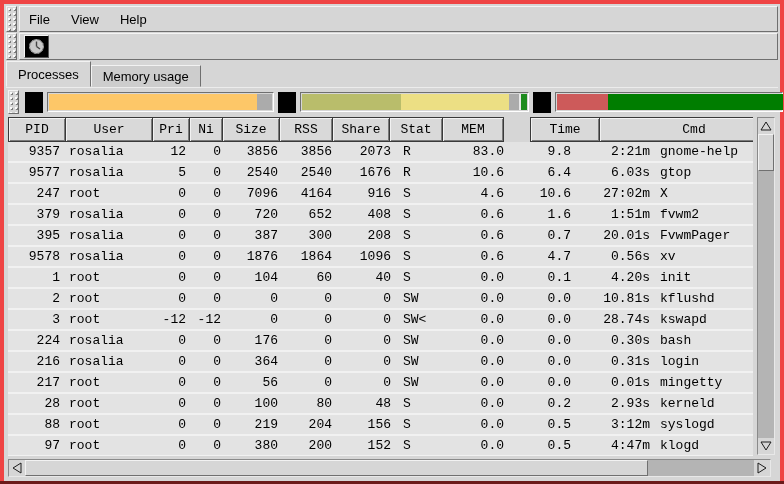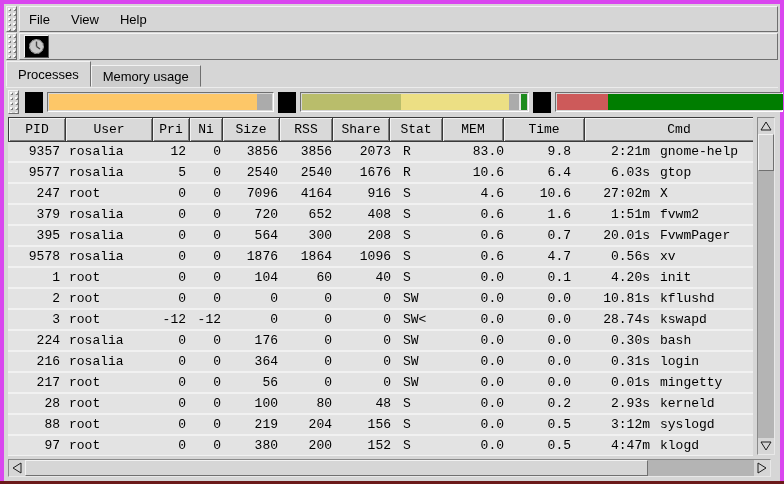--- a/index.html
+++ b/index.html
@@ -1,16 +1,16 @@
 <!DOCTYPE html>
 <html><head>
 <meta charset="utf-8">
 <style>
   html,body{margin:0;padding:0;background:#555;}
-  .window{position:relative;width:784px;height:484px;background:#d946ef;
+  .window{position:relative;width:784px;height:484px;background:#ef4444;
     font-family:"Liberation Sans",sans-serif;overflow:hidden;}
   .window::after{content:"";position:absolute;left:0;right:0;bottom:0;height:3px;
     background:#6b1a1a;}
   .client{position:absolute;left:4px;top:4px;width:776px;height:477px;background:#d6d6d6;}
 
   
   .raised{border:1px solid;border-color:#f4f4f4 #6f6f6f #6f6f6f #f4f4f4;}
 
   
   .handle-row{position:absolute;left:2px;right:2px;display:flex;align-items:stretch;}
@@ -160,21 +160,21 @@
           </div>
           <div class="hcell" style="width: 58px;">
             <span>Share</span>
           </div>
           <div class="hcell" style="width: 54px;">
             <span>Stat</span>
           </div>
           <div class="hcell" style="width: 62px;">
             <span>MEM</span>
           </div>
-          <div class="hcell" style="width: 82px;">
+          <div class="hcell" style="width: 70px; margin-left: 27px;">
             <span>Time</span>
           </div>
           <div class="hcell" style="width: 190px;">
             <span>Cmd</span>
           </div>
         </div>
       <div class="clist-body">
           <div class="prow">
             <div class="cell c0 r" style="width: 58px;">9357</div>
             <div class="cell c1 l" style="width: 88px;">rosalia</div>
@@ -229,21 +229,21 @@
             <div class="cell c8 r" style="width: 76px;">0.6</div>
             <div class="cell c9 r" style="width: 62px;">1.6</div>
             <div class="cell c10 r" style="width: 66px;">1:51m</div>
             <div class="cell c11 l" style="width: 190px;">fvwm2</div>
           </div>
           <div class="prow">
             <div class="cell c0 r" style="width: 58px;">395</div>
             <div class="cell c1 l" style="width: 88px;">rosalia</div>
             <div class="cell c2 r" style="width: 38px;">0</div>
             <div class="cell c3 r" style="width: 34px;">0</div>
-            <div class="cell c4 r" style="width: 58px;">564</div>
+            <div class="cell c4 r" style="width: 58px;">387</div>
             <div class="cell c5 r" style="width: 54px;">300</div>
             <div class="cell c6 r" style="width: 58px;">208</div>
             <div class="cell c7 l" style="width: 54px;">S</div>
             <div class="cell c8 r" style="width: 76px;">0.6</div>
             <div class="cell c9 r" style="width: 62px; text-align: center;">0.7</div>
             <div class="cell c10 r" style="width: 66px;">20.01s</div>
             <div class="cell c11 l" style="width: 190px;">FvwmPager</div>
           </div>
           <div class="prow">
             <div class="cell c0 r" style="width: 58px;">9578</div>

